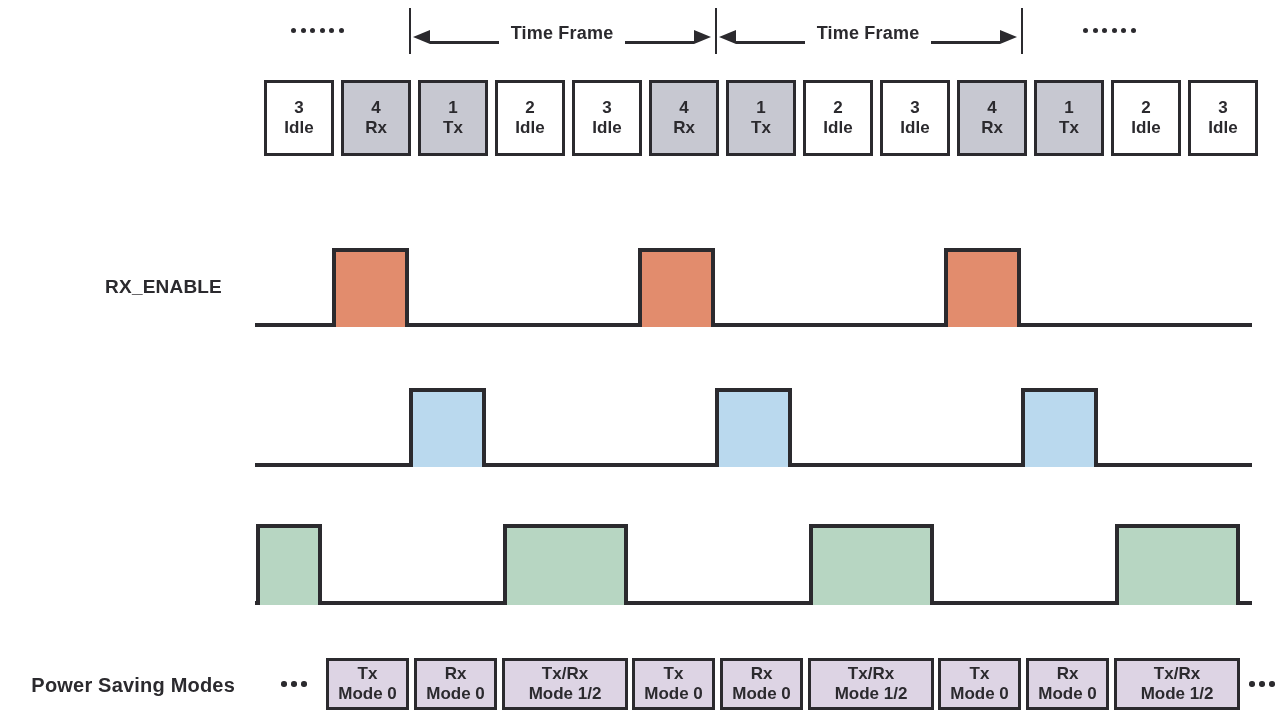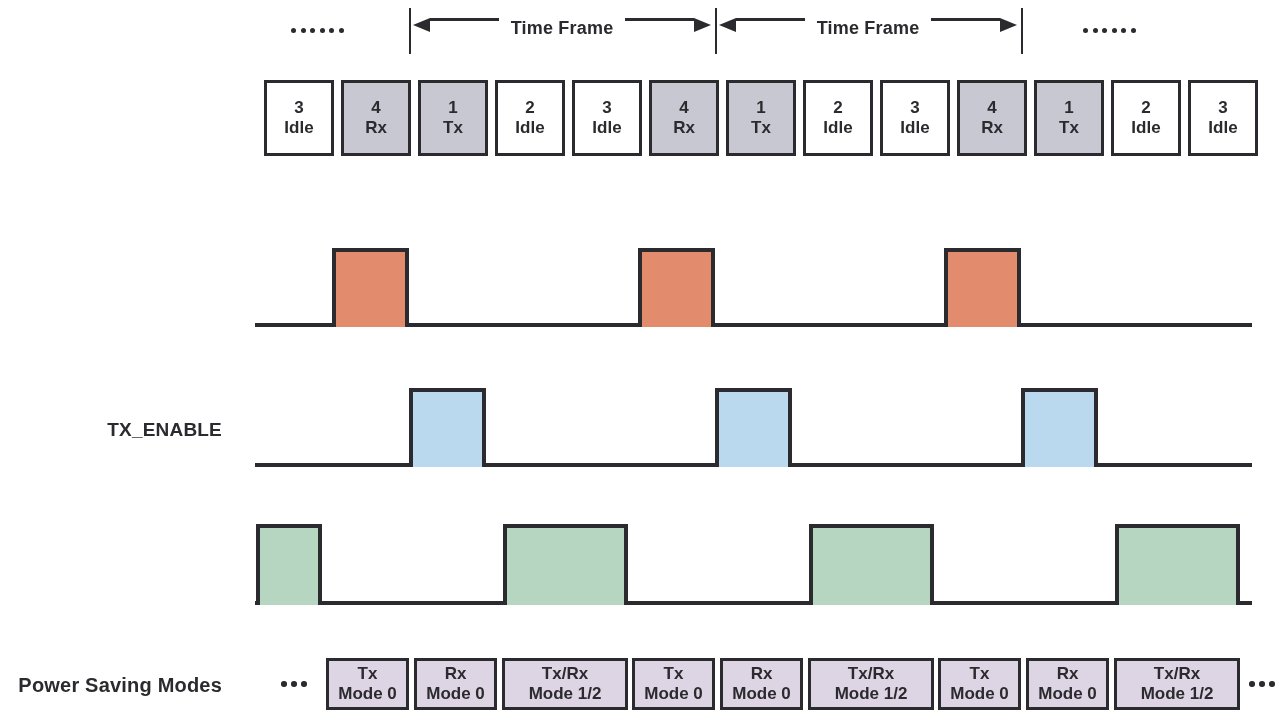--- a/index.html
+++ b/index.html
@@ -1,21 +1,21 @@
 <!DOCTYPE html>
 <html><head>
 <meta charset="utf-8">
 <style>
   html,body{margin:0;padding:0;background:#ffffff;}
   .canvas{
     position:relative;width:1280px;height:720px;background:#ffffff;
     font-family:"Liberation Sans",sans-serif;overflow:hidden;
   }
   .tick{position:absolute;width:2px;background:#2b2a2e;}
-  .frame-span{position:absolute;height:26px;display:flex;align-items:flex-start;}
+  .frame-span{position:absolute;height:26px;display:flex;align-items:flex-end;}
   .ah-left{width:0;height:0;border-top:7px solid transparent;border-bottom:7px solid transparent;border-right:17px solid #2b2a2e;}
   .ah-right{width:0;height:0;border-top:7px solid transparent;border-bottom:7px solid transparent;border-left:17px solid #2b2a2e;}
   .shaft{flex:1;height:3px;background:#2b2a2e;}
   .frame-label{font-size:18px;font-weight:700;color:#2b2a2e;padding:0 12px;white-space:nowrap;letter-spacing:.2px;}
   .dots{position:absolute;display:flex;align-items:center;}
   .dot{border-radius:50%;background:#2b2a2e;}
   .slot{
     position:absolute;top:80px;width:70px;height:76px;box-sizing:border-box;
     border:3px solid #2b2a2e;background:#ffffff;display:flex;flex-direction:column;
     align-items:center;justify-content:center;font-weight:700;font-size:17px;
@@ -23,32 +23,32 @@
   }
   .baseline{position:absolute;height:4px;background:#2b2a2e;}
   .pulse{position:absolute;box-sizing:border-box;border:4px solid #2b2a2e;border-bottom:none;}
   .row-label{
     position:absolute;left:0;width:222px;text-align:right;font-weight:700;
     font-size:19px;color:#2b2a2e;letter-spacing:.2px;white-space:nowrap;
   }
   .lab-rx{top:276px;}
   .lab-tx{top:419px;}
   .lab-dgpio{top:558px;}
-  .lab-power{top:674px;font-size:20px;}
+  .lab-power{top:674px;font-size:20px;padding-left:13px;}
   .mode-box{
     position:absolute;top:658px;height:52px;box-sizing:border-box;border:3px solid #2b2a2e;
     display:flex;flex-direction:column;align-items:center;justify-content:center;
     font-weight:700;font-size:17px;line-height:20px;color:#2b2a2e;text-align:center;white-space:nowrap;
   }
 </style>
 </head>
 <body>
 
 <div class="canvas" id="diagram">
-  <div class="row-label lab-tx">TX_ENABLE</div>
+  <div class="row-label lab-rx">RX_ENABLE</div>
   <div class="row-label lab-power">Power Saving Modes</div>
 <div class="tick" style="left: 409px; top: 8px; height: 46px;"></div>
     <div class="tick" style="left: 715px; top: 8px; height: 46px;"></div>
     <div class="tick" style="left: 1021px; top: 8px; height: 46px;"></div>
     <div class="frame-span" style="left: 413px; width: 298px; top: 18px;">
       <div class="ah-left"></div>
       <div class="shaft"></div>
       <div class="frame-label">Time Frame</div>
       <div class="shaft"></div>
       <div class="ah-right"></div>

